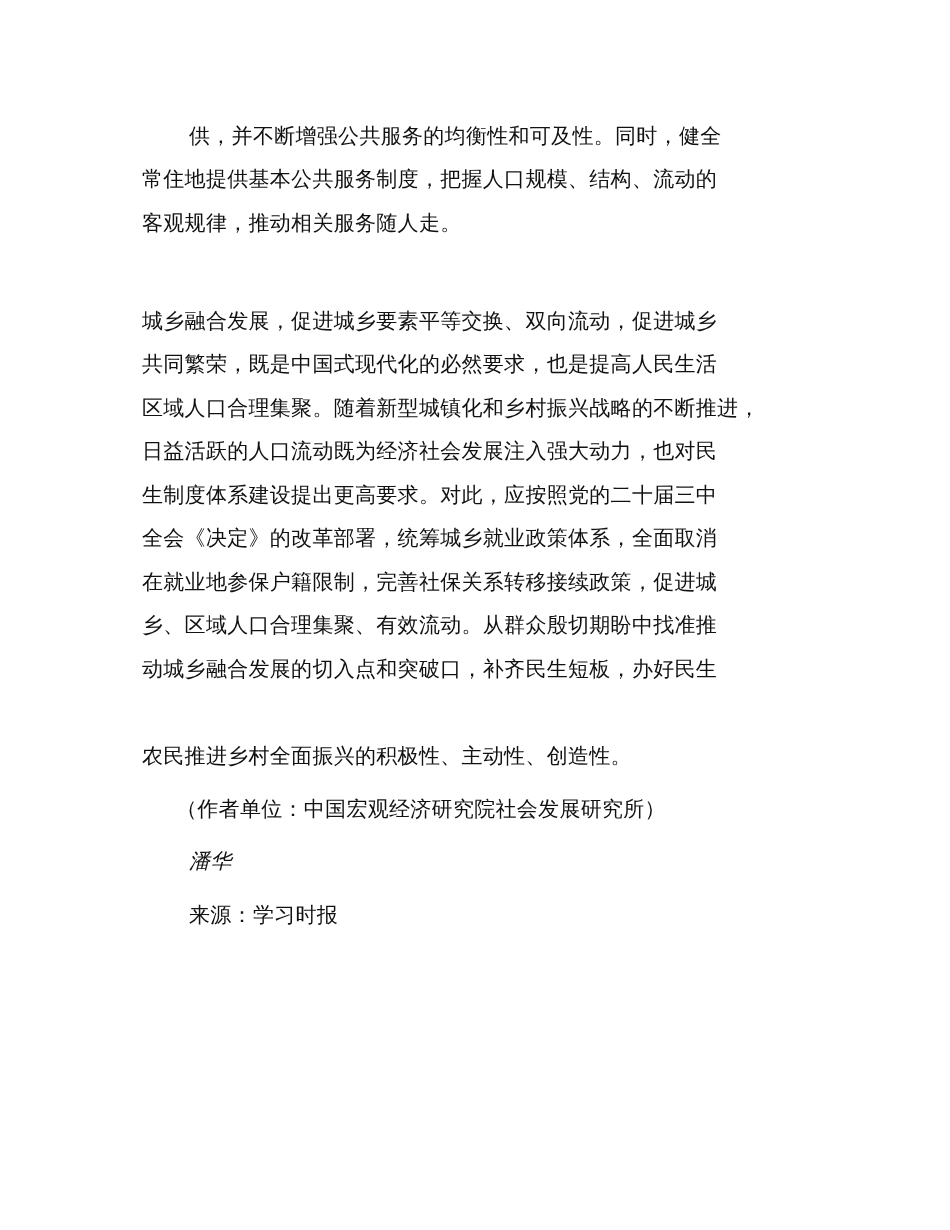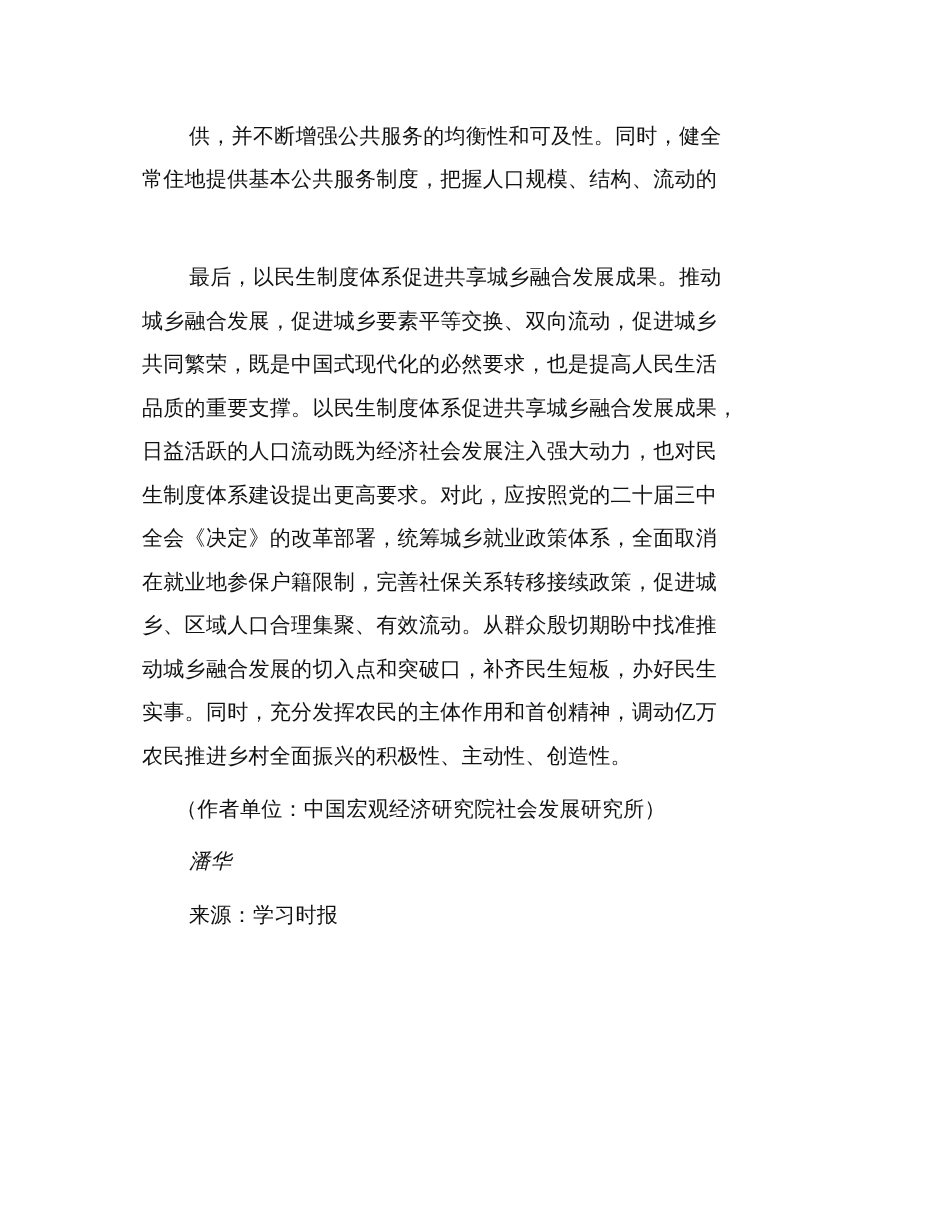--- a/index.html
+++ b/index.html
@@ -33,31 +33,30 @@
     }
     .indent { left: 189px; }
   </style>
 </head>
 <body>
 
 <div class="page">
 
   <div class="line indent" style="top:121px;">供，并不断增强公共服务的均衡性和可及性。同时，健全</div>
   <div class="line" style="top:164px;">常住地提供基本公共服务制度，把握人口规模、结构、流动的</div>
+  <div class="line" style="top:208px;">客观规律，推动相关服务随人走。</div>
 
-  <div class="line indent" style="top:262px;">最后，以民生制度体系促进共享城乡融合发展成果。推动</div>
   <div class="line" style="top:349px;">共同繁荣，既是中国式现代化的必然要求，也是提高人民生活</div>
   <div class="line" style="top:306px;">城乡融合发展，促进城乡要素平等交换、双向流动，促进城乡</div>
-  <div class="line" style="top:393px;">品质的重要支撑。以民生制度体系促进共享城乡融合发展成果，</div>
+  <div class="line" style="top:393px;">区域人口合理集聚。随着新型城镇化和乡村振兴战略的不断推进，</div>
   <div class="line" style="top:436px;">日益活跃的人口流动既为经济社会发展注入强大动力，也对民</div>
   <div class="line" style="top:523px;">全会《决定》的改革部署，统筹城乡就业政策体系，全面取消</div>
   <div class="line" style="top:480px;">生制度体系建设提出更高要求。对此，应按照党的二十届三中</div>
   <div class="line" style="top:567px;">在就业地参保户籍限制，完善社保关系转移接续政策，促进城</div>
   <div class="line" style="top:654px;">动城乡融合发展的切入点和突破口，补齐民生短板，办好民生</div>
   <div class="line" style="top:610px;">乡、区域人口合理集聚、有效流动。从群众殷切期盼中找准推</div>
-  <div class="line" style="top:697px;">实事。同时，充分发挥农民的主体作用和首创精神，调动亿万</div>
   <div class="line" style="top:741px;">农民推进乡村全面振兴的积极性、主动性、创造性。</div>
 
   <div class="line" style="top:794px; left:176px;text-align:right;">（作者单位：中国宏观经济研究院社会发展研究所）</div>
   <div class="line indent" style="top:846px;font-style:italic;">潘华</div>
   <div class="line indent" style="top:900px;">来源：学习时报</div>
 
 </div>
 
 </body></html>

